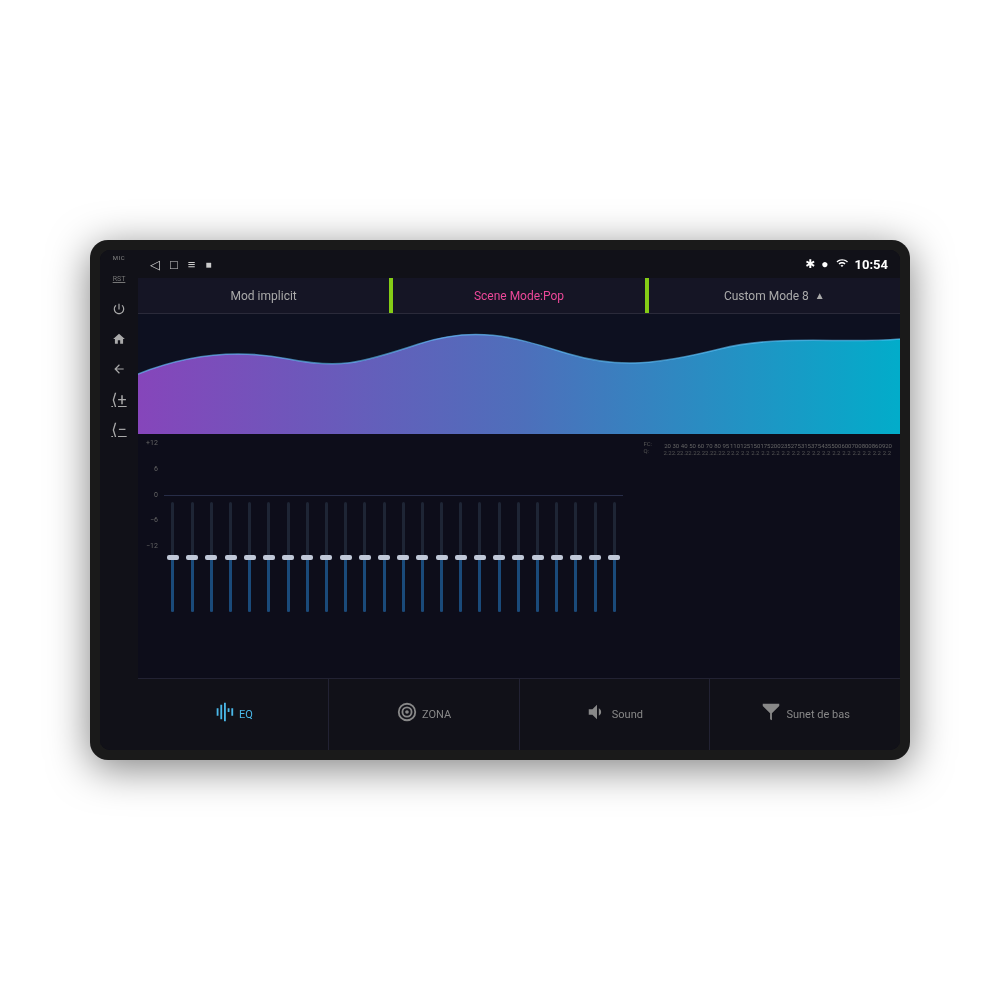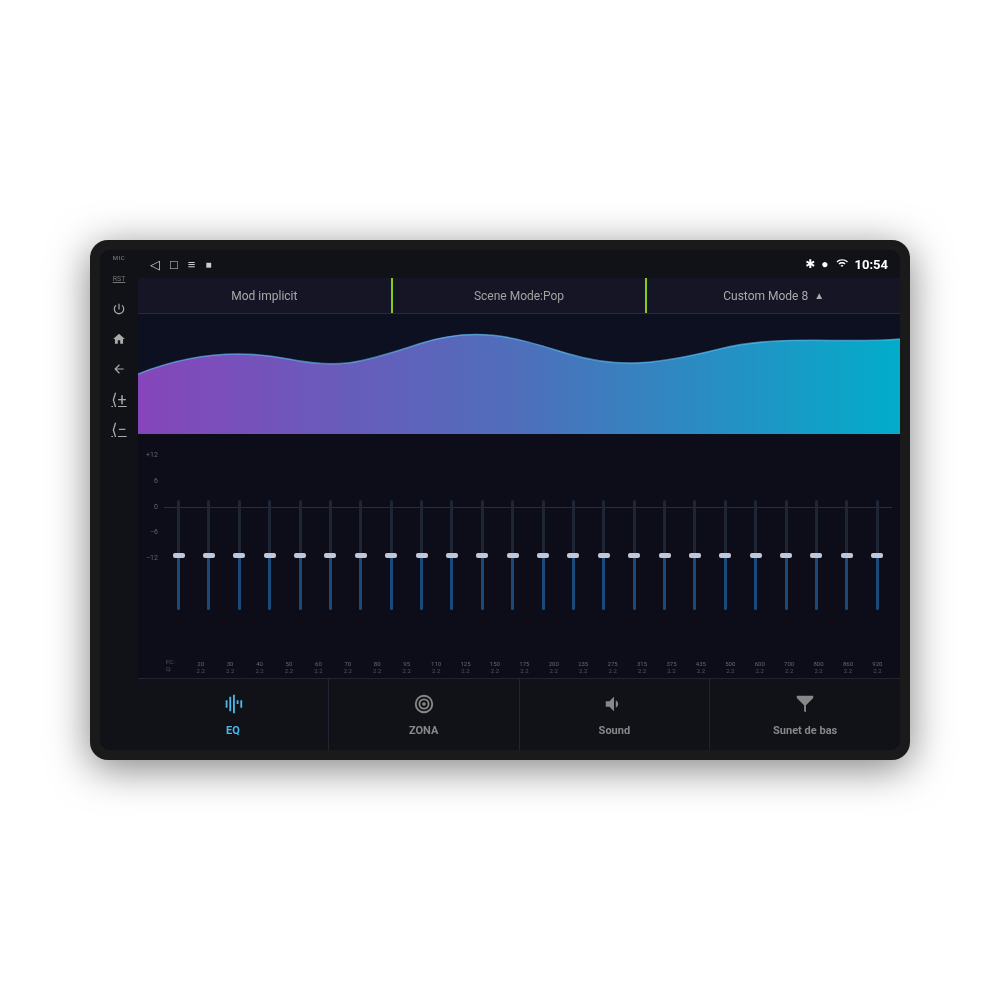--- a/index.html
+++ b/index.html
@@ -113,26 +113,26 @@
     }
 
     .mode-tab {
       flex: 1;
       display: flex;
       align-items: center;
       justify-content: center;
       font-size: 12px;
       color: #aaa;
       height: 100%;
-      border-right: 2px solid #84cc16;
+      border-right: 4px solid #84cc16;
       cursor: pointer;
     }
 
     .mode-tab.active {
-      color: #a3a3a3;
+      color: #ec4899;
     }
 
     .mode-tab:last-child {
       border-right: none;
     }
 
     .mode-tab .arrow-up {
       margin-left: 6px;
       font-size: 10px;
     }
@@ -153,22 +153,20 @@
       width: 100%;
       height: 100%;
     }
 
     
     .eq-sliders-area {
       background: #0d0d1a;
       flex: 1;
       padding: 6px 8px 4px 8px;
       display: flex;
-      flex-direction: column;
-      margin-top: 12px;
     }
 
     .scale-labels {
       display: flex;
       flex-direction: column;
       justify-content: space-between;
       height: 110px;
       margin-top: 0;
       padding-right: 4px;
       align-items: flex-end;
@@ -246,28 +244,27 @@
       background: #111118;
       display: flex;
       align-items: center;
       border-top: 1px solid #222233;
       flex-shrink: 0;
     }
 
     .nav-item {
       flex: 1;
       display: flex;
-      flex-direction: column;
+      flex-direction: row;
       align-items: center;
       justify-content: center;
       gap: 4px;
       cursor: pointer;
       height: 100%;
       border-right: 1px solid #222233;
-      font-weight: bold;
     }
 
     .nav-item:last-child {
       border-right: none;
     }
 
     .nav-item-icon {
       font-size: 20px;
       color: #888;
     }

